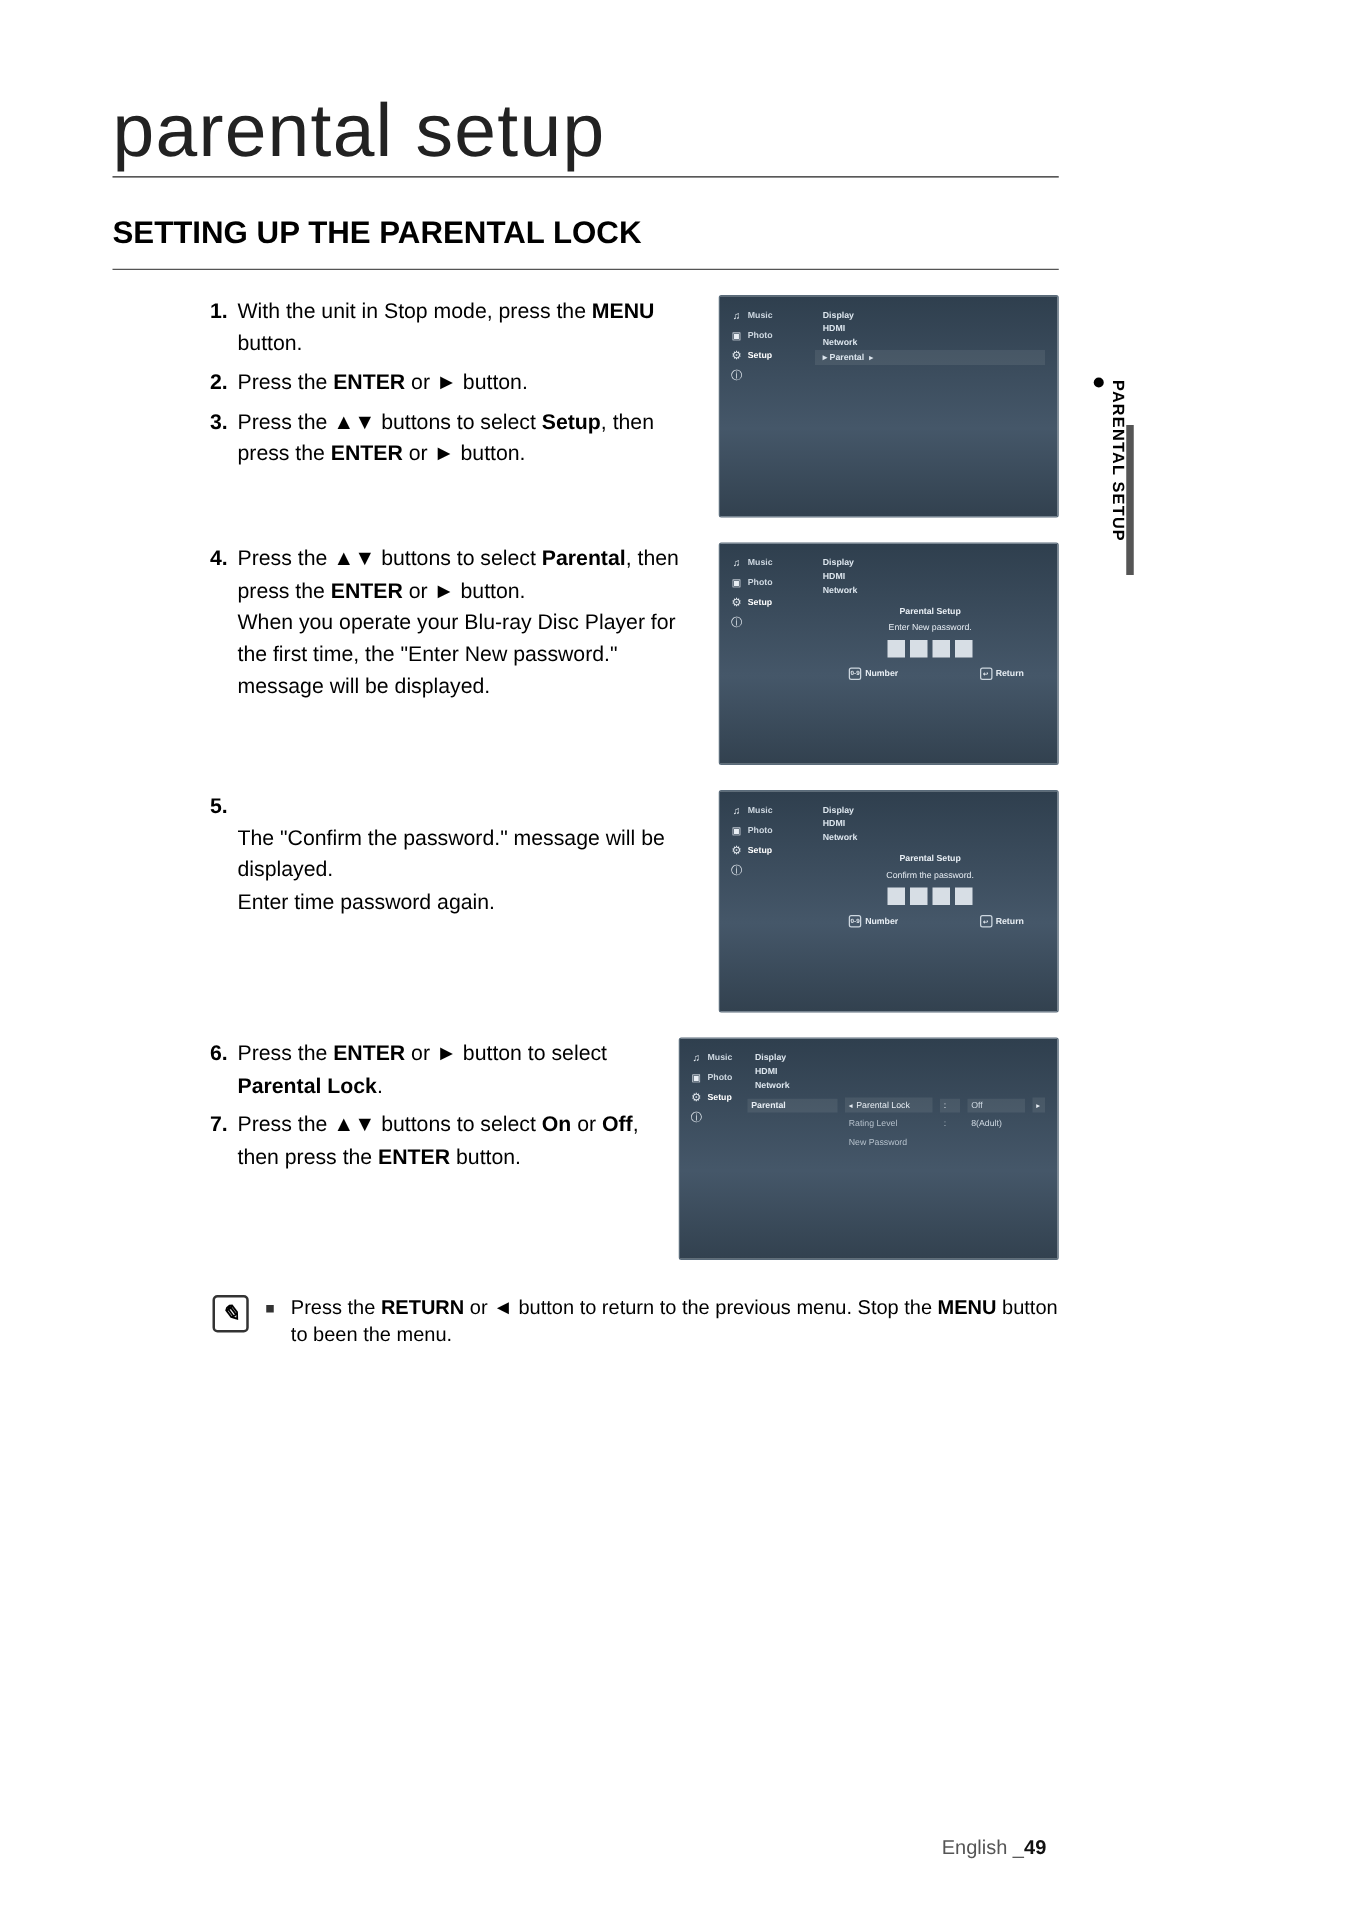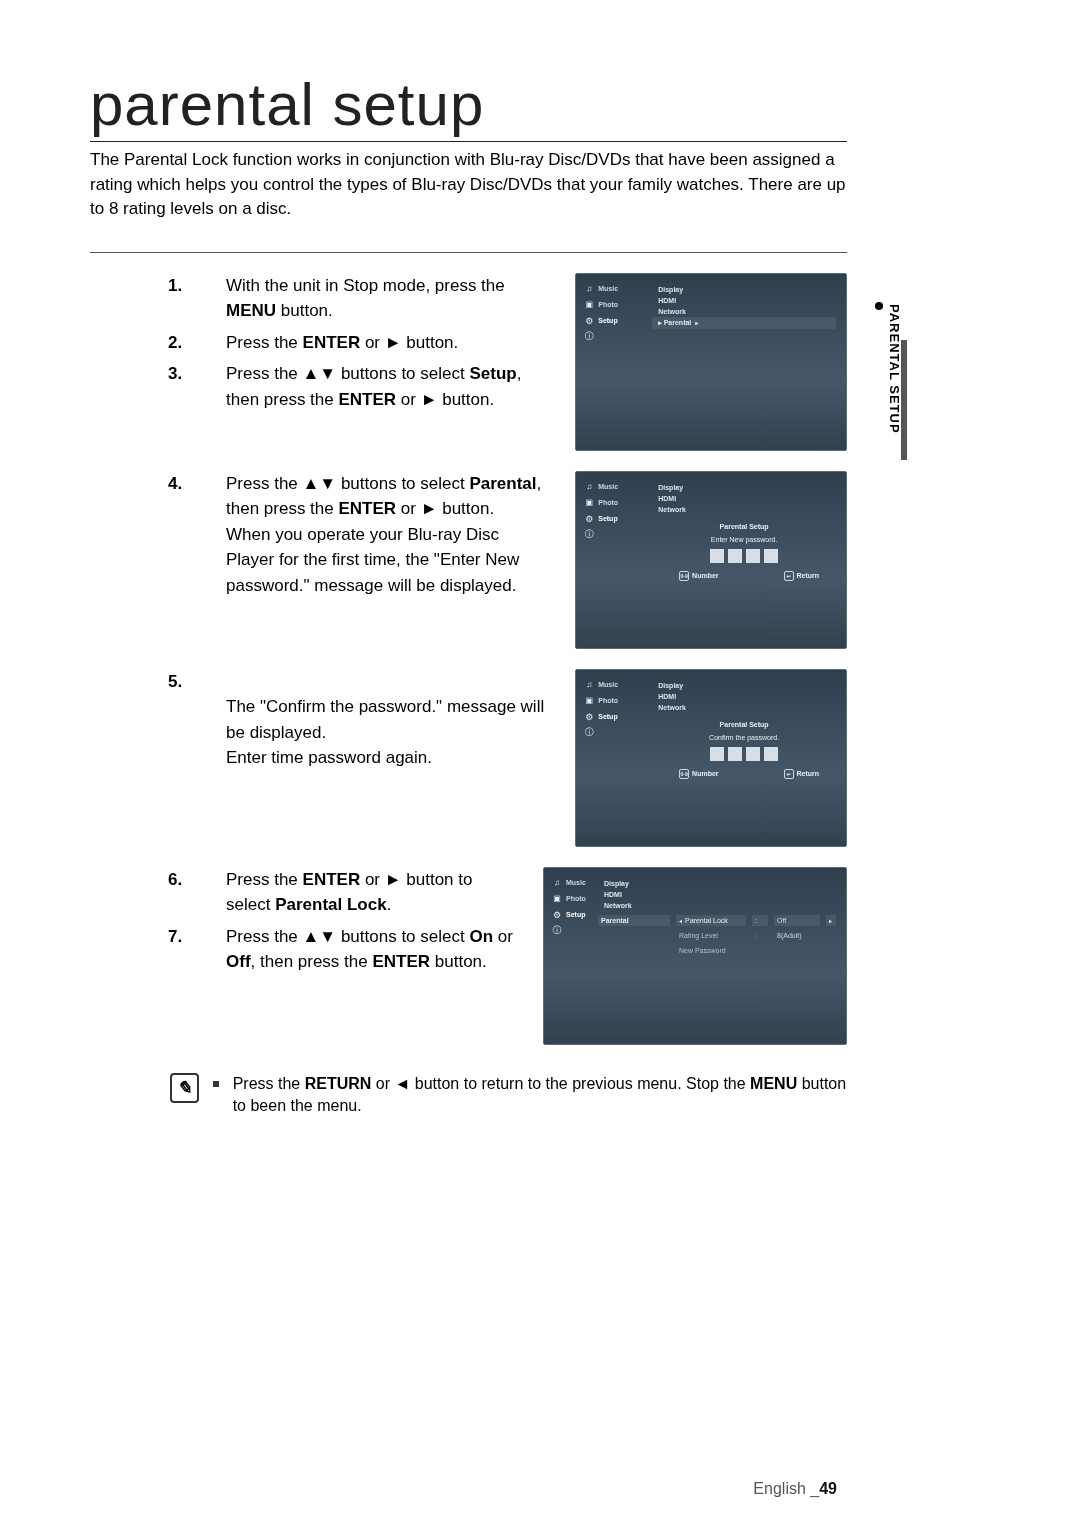--- a/index.html
+++ b/index.html
@@ -97,21 +97,21 @@
     gap: 26px;
   }
   .steps {
     width: 430px;
     padding-left: 78px;
     font-size: 17px;
     line-height: 1.5;
   }
   .step { display: flex; margin-bottom: 6px; }
   .step-num { font-weight: bold; width: 22px; flex-shrink: 0; }
-  .step-body { flex: 1; margin-left: 36px; }
+  .step-body { flex: 1; }
 
   .tv {
     width: 304px;
     background: linear-gradient(#2f3f4e, #455769 60%, #32414f);
     border: 1px solid #5a6b7a;
     border-radius: 2px;
     color: #e8eef4;
     font-size: 7px;
     padding: 10px 10px 10px 8px;
     box-sizing: border-box;
@@ -159,40 +159,40 @@
   .note-icon {
     width: 30px; height: 26px; border: 2px solid #333; border-radius: 4px;
     display: flex; align-items: center; justify-content: center;
     font-style: italic; font-size: 18px; font-weight: bold;
   }
   .note-bullet { width: 6px; height: 6px; background: #333; margin-top: 8px; flex-shrink:0; }
   .note-text { font-size: 16px; line-height: 1.4; }
 
   .footer {
     position: absolute;
-    bottom: 34px;
+    bottom: 44px;
     right: 70px;
     font-size: 16px;
     color: #555;
   }
   .footer .pg { font-weight: bold; color: #111; }
   .ic-music::before { content: "\266B"; font-size: 8px; }
   .ic-photo::before { content: "\25A3"; font-size: 8px; }
   .ic-gear::before { content: "\2699"; font-size: 9px; }
   .ic-globe::before { content: "\24D8"; font-size: 9px; }
 
   b { font-weight: bold; }
 </style>
 </head>
 <body>
 
 <div class="page">
 
   <h1 class="chapter">parental setup</h1>
-  <p class="intro">The Parental Lock function works in conjunction with Blu-ray Disc/DVDs that have been assigned a rating which helps you control the types of Blu-ray Disc/DVDs that your family watches. There are up to 8 rating levels on a disc.</p>
+  <h2 class="section">SETTING UP THE PARENTAL LOCK</h2>
 
   <div class="side-dot"></div>
   <div class="side-tab">
     <div class="side-tab-inner">PARENTAL SETUP</div>
   </div>
   <div class="side-strip"></div>
 
   <div class="disc-icons">
     <div class="disc">
       <div class="disc-circle">

